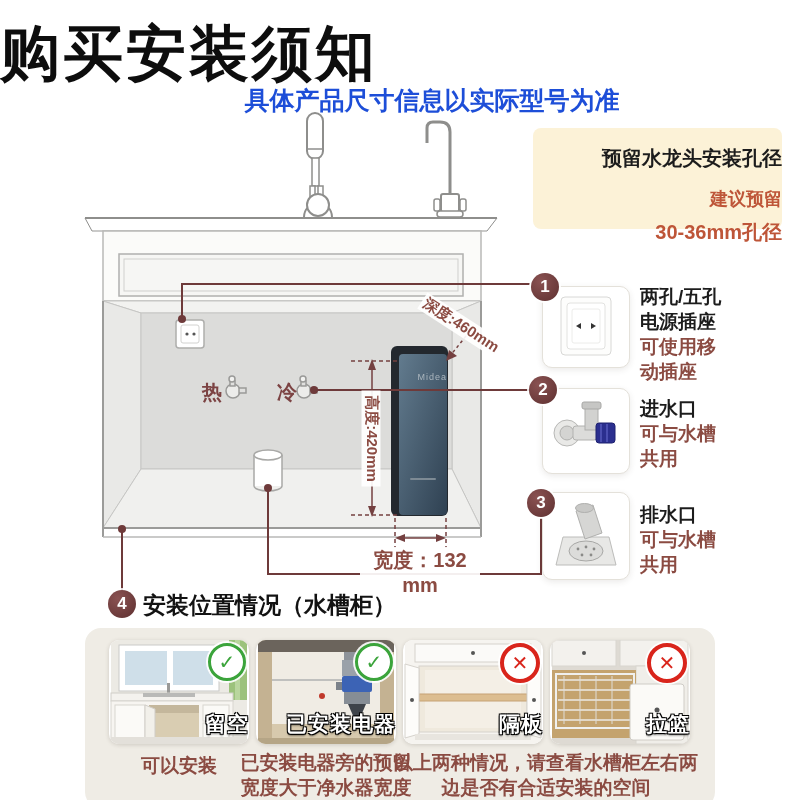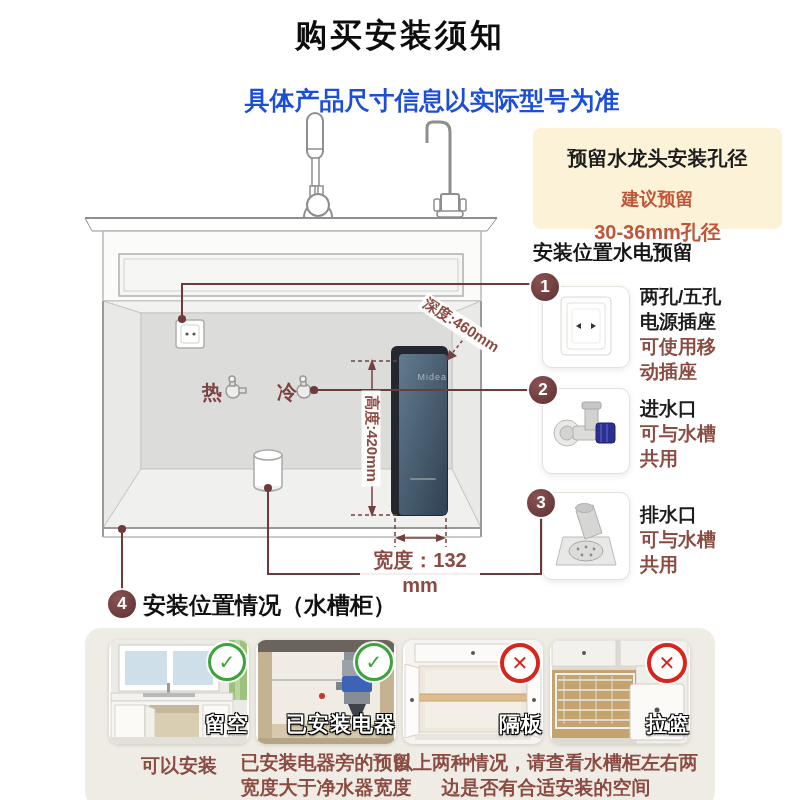--- a/index.html
+++ b/index.html
@@ -1,27 +1,27 @@
 <!DOCTYPE html>
 <html><head>
 <meta charset="utf-8">
 <style>
   html,body{margin:0;padding:0;background:#fff;}
   .page{position:relative;width:800px;height:800px;background:#ffffff;overflow:hidden;
         font-family:"Liberation Sans","DejaVu Sans",sans-serif;color:#111;}
   .abs{position:absolute;}
 
   
-  .title{left:0;top:14px;width:800px;text-align:center;font-size:32px;font-weight:900;
+  .title{left:0;top:14px;width:800px;text-align:left;font-size:60px;font-weight:900;
          letter-spacing:3px;color:#0d0d0d;}
   .subtitle{left:0;top:84px;width:800px;text-align:center;font-size:25px;font-weight:700;color:#1d4ed8;padding-left:32px;}
 
   
   .tip-box{left:533px;top:128px;width:249px;height:101px;background:#FCF2D7;border-radius:8px;
-           text-align:center;}
+           text-align:right;}
   .tip-title{margin-top:17px;font-size:20px;font-weight:800;color:#1c1c1c;}
   .tip-line1{margin-top:15px;font-size:18px;font-weight:800;color:#BE5538;}
   .tip-line2{margin-top:8px;font-size:20px;font-weight:800;color:#BE5538;}
 
   
   .col-heading{left:533px;top:239px;width:260px;font-size:20px;font-weight:800;color:#161616;}
   .num-badge{width:28px;height:28px;border-radius:50%;color:#fff;font-size:17px;font-weight:800;
              display:flex;align-items:center;justify-content:center;z-index:5;
              background:radial-gradient(circle at 35% 30%, #8a5252, #5e3030);
              box-shadow:0 0 0 2px rgba(255,255,255,.85);}
@@ -184,21 +184,20 @@
   <div class="abs dim dim-height">高度:420mm</div>
   <div class="abs dim dim-depth">深度:460mm</div>
   <div class="abs dim dim-width">宽度：132 mm</div>
 
   <div class="abs tip-box">
     <div class="tip-title">预留水龙头安装孔径</div>
     <div class="tip-line1">建议预留</div>
     <div class="tip-line2">30-36mm孔径</div>
   </div>
 
-  <div class="abs col-heading">安装位置水电预留</div>
 
   <div class="abs num-badge" style="left:531px;top:273px">1</div>
   <div class="abs item-card" style="left:542px;top:286px;width:86px;height:80px">
     <svg width="70" height="66" viewBox="0 0 70 66">
       <rect x="10" y="3" width="50" height="58" rx="4" fill="#fdfdfc" stroke="#d8d8d6"></rect>
       <rect x="16" y="9" width="38" height="46" rx="3" fill="#fff" stroke="#e2e2e0"></rect>
       <rect x="21" y="15" width="28" height="34" rx="2" fill="#fff" stroke="#ececea"></rect>
       <polygon points="30,29 25,32 30,35" fill="#333"></polygon>
       <polygon points="40,29 45,32 40,35" fill="#333"></polygon>
     </svg>

